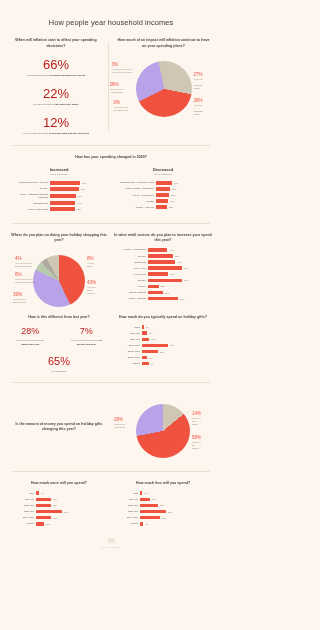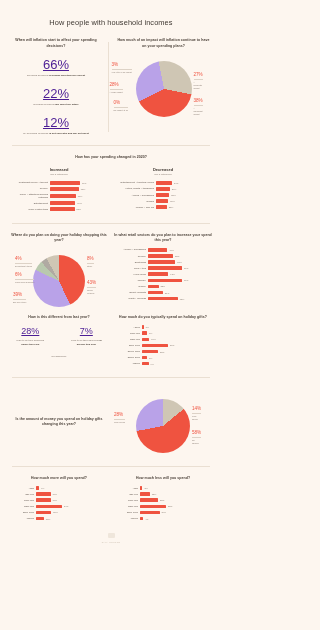--- a/index.html
+++ b/index.html
@@ -21,21 +21,21 @@
   .divider { height: 1px; background: #eadfd2; margin: 9px 12px; }
   .q { font-size: 3.5px; font-weight: 700; text-align: center; line-height: 1.5; color: #4a4038; letter-spacing: .05px; }
 
   
   .cols { display: flex; gap: 6px; }
   .col { flex: 1; min-width: 0; }
   .vline { width: 1px; background: #eadfd2; margin: 4px 0; }
 
   
   .stat { text-align: center; margin-top: 9px; }
-  .stat .big { font-size: 13px; color: #4c1d95; font-weight: 400; line-height: 1.1; text-decoration: underline; }
+  .stat .big { font-size: 13px; color: #b91c1c; font-weight: 400; line-height: 1.1; }
   .stat .cap { font-size: 2.5px; color: #7d7168; line-height: 1.45; margin-top: 2px; padding: 0 6px; }
   .stat .cap b { color: #4a4038; font-weight: 700; }
 
   
   .pie-wrap { position: relative; margin: 6px auto 0; }
   .pie { border-radius: 50%; }
   .plabel { position: absolute; font-size: 4.6px; color: #ef5340; line-height: 1; }
   .plabel .pv { font-size: 4.6px; color: #ef5340; }
   .plabel .pt { display:block; font-size: 2.1px; color: #8d8178; margin-top: 1.5px; line-height:1.3; border-top: .5px solid #ddd2c6; padding-top: 1px; }
 
@@ -61,21 +61,21 @@
   .fmark { width: 7px; height: 5px; background: #efe6db; margin: 0 auto 3px; border-radius: 1px; }
   .ftext { font-size: 2.2px; color: #cfc3b6; letter-spacing: .3px; }
 </style>
 </head>
 <body>
 
 <div class="page">
 
   <div class="header">
     <h1>
-      <span>How people with household incomes</span><br>
+      <span>How people year household incomes</span><br>
     </h1>
   </div>
 
   <div class="sect">
     <div class="cols">
       <div class="col" style="flex:0 0 92px">
         <div class="q">When will inflation start to affect your spending decisions?</div>
         <div id="s1stats">
             <div>
               <div class="stat">
@@ -310,20 +310,21 @@
                 <div class="big" style="font-size: 9px;">28%</div>
                 <div class="cap">Plan to do their shopping <b>online this year</b></div>
               </div>
               <div class="stat">
                 <div class="big" style="font-size: 9px;">7%</div>
                 <div class="cap">Plan to do their shopping <b>in person this year</b></div>
               </div>
             </div>
             <div>
               <div class="stat">
+                <div class="big" style="font-size: 11px;">65%</div>
                 <div class="cap">No difference </div>
               </div>
             </div>
           </div>
       </div>
       <div class="col">
         <div class="q">How much do you typically spend on holiday gifts?</div>
         <div id="s4bars">
             <div class="bars">
               <div class="brow">

